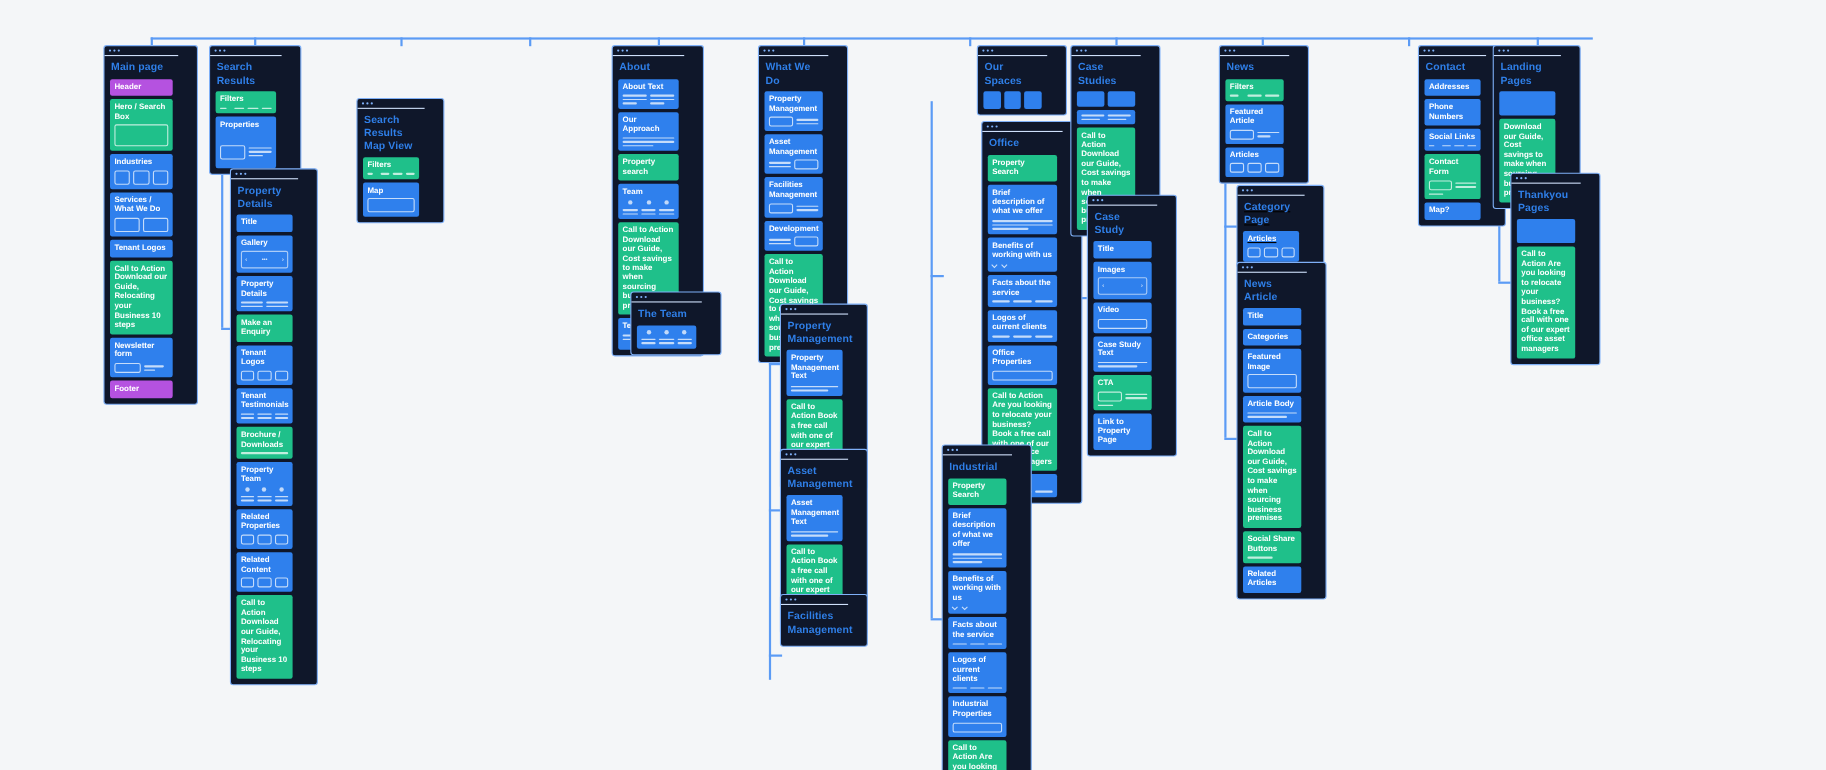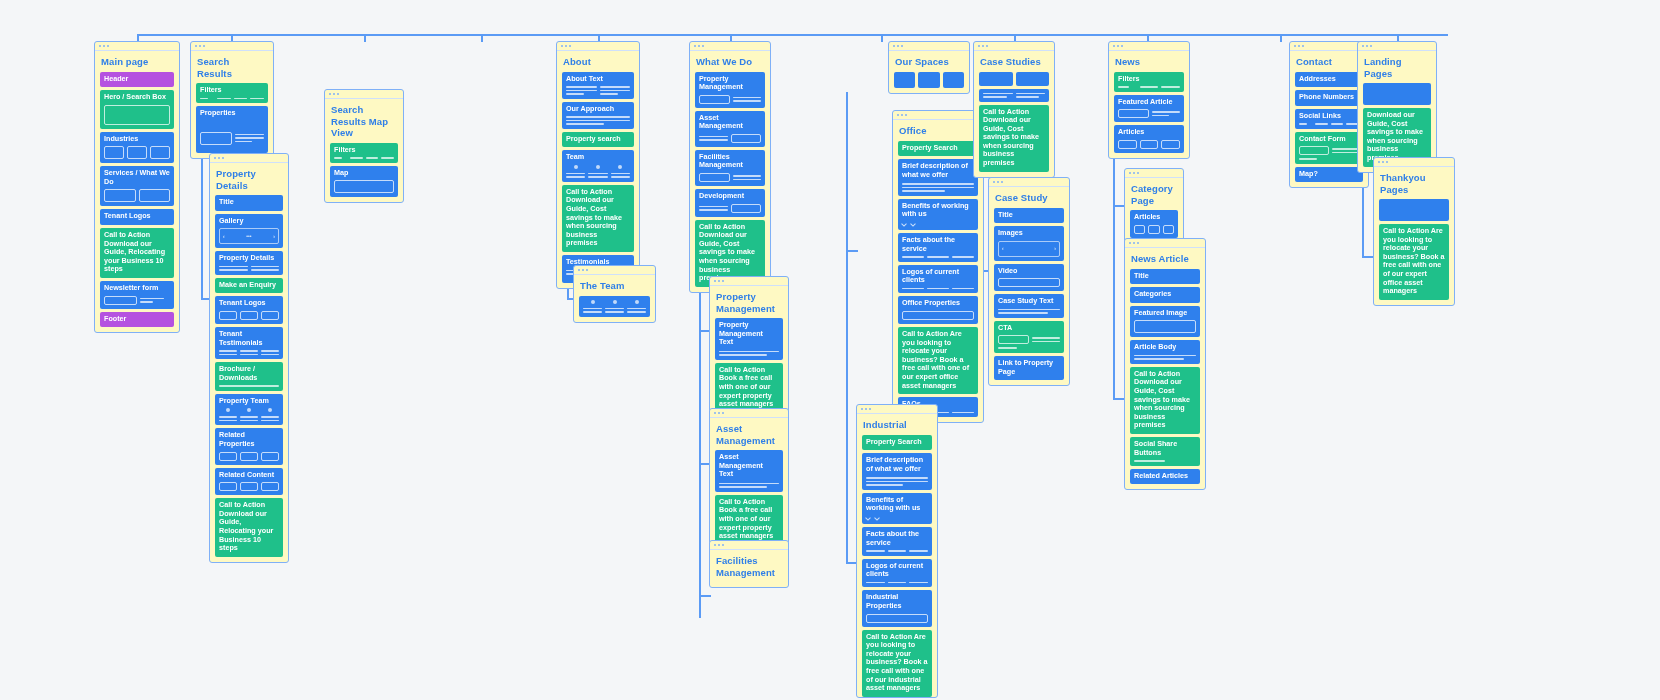--- a/index.html
+++ b/index.html
@@ -12,24 +12,24 @@
   #stage { position: relative; width: 1660px; height: 700px; }
 
   
   .line { position: absolute; background: #5b9bf5; }
   .line.h { height: 1.5px; }
   .line.v { width: 1.5px; }
 
   
   .card {
     position: absolute;
-    background: #fef9c3;
+    background: #0f172a;
     border: 1.5px solid #7fb0f7;
     border-radius: 3px;
-    padding: 0 0 5px 0;
+    padding: 0 17px 5px 0;
   }
   .chrome {
     height: 9px;
     border-bottom: 1px solid #cfe0fb;
     display: flex; align-items: center;
     padding-left: 4px; gap: 2px;
   }
   .chrome i {
     width: 2px; height: 2px; border-radius: 50%;
     background: #7fb0f7; display: block;
@@ -879,21 +879,21 @@
         <span class="t">Articles</span>
         <div class="row">
             <div class="box short"></div>
             <div class="box short"></div>
             <div class="box short"></div>
           </div>
       </div>
     </div>
   </div>
 
-  <div class="card" style="left:1124px; top:168px; width:60px;">
+  <div class="card" style="left:1124px; top:168px; width:80px;text-decoration:underline;">
     <div class="chrome">
         <i></i>
         <i></i>
         <i></i>
       </div>
     <div class="card-title">Category Page</div>
     <div class="body">
       <div class="blk blue">
         <span class="t">Articles</span>
         <div class="row">

